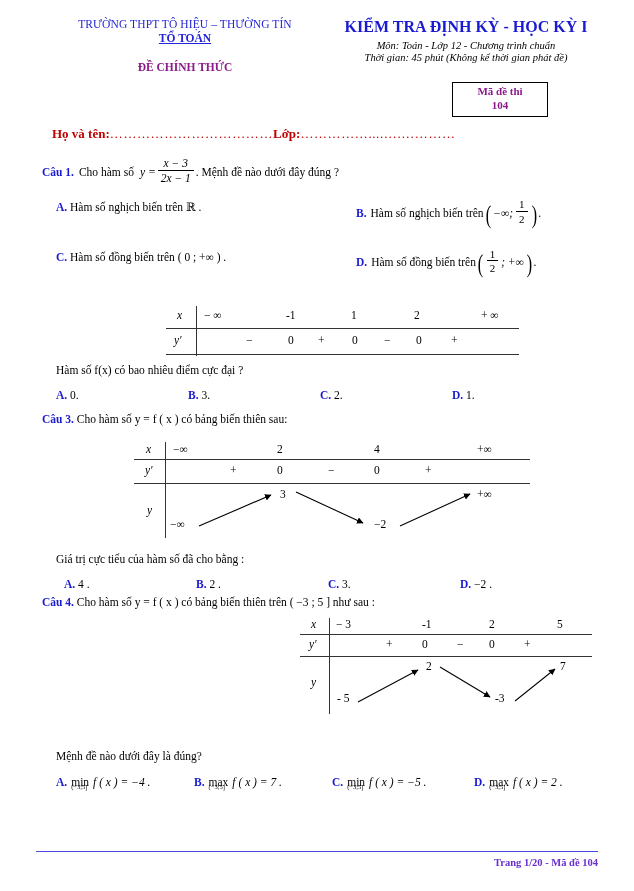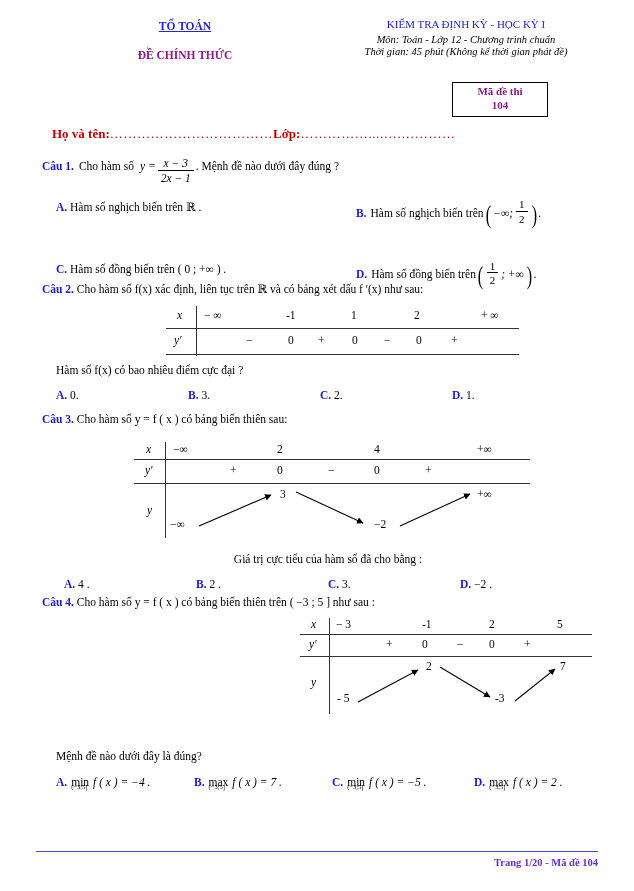--- a/index.html
+++ b/index.html
@@ -58,22 +58,22 @@
     margin-top: 2px;
   }
   .de-chinh-thuc {
     color: #8b1a8b;
     font-size: 11.5px;
     font-weight: bold;
     margin-top: 17px;
   }
   .exam-title1, .exam-title2 {
     color: #1a1ad0;
-    font-size: 11px;
-    font-weight: normal;
+    font-size: 16px;
+    font-weight: bold;
     white-space: nowrap;
   }
   .exam-title2 { margin-top: 1px; }
   .exam-sub {
     font-size: 10.5px;
     font-style: italic;
     margin-top: 4px;
     white-space: nowrap;
   }
   .exam-sub2 {
@@ -196,39 +196,40 @@
     white-space: nowrap;
   }
 </style>
 </head>
 <body>
 
 <div class="page">
 
   <div class="header">
     <div class="hdr-left">
+      <div class="school-name">TRƯỜNG THPT TÔ HIỆU – THƯỜNG TÍN</div>
       <div class="to-toan">TỔ TOÁN</div>
       <div class="de-chinh-thuc">ĐỀ CHÍNH THỨC</div>
     </div>
     <div class="hdr-right">
       <div class="exam-title1">KIỂM TRA ĐỊNH KỲ - HỌC KỲ I</div>
       <div class="exam-sub">Môn: Toán - Lớp 12 - Chương trình chuẩn</div>
       <div class="exam-sub2">Thời gian: 45 phút (Không kể thời gian phát đề)</div>
     </div>
     <div class="code-box">
       <div class="lbl">Mã đề thi</div>
       <div class="num">104</div>
     </div>
     <div class="name-line">
       <span>Họ và tên:</span><span class="dots">………………………………</span><span>Lớp:</span><span class="dots">……………....….…………</span>
     </div>
   </div>
 
   <div class="q" style="top:158px;">
-    <div style="display:flex; ">
+    <div style="display:flex; align-items:center;">
       <span class="qlabel">Câu 1.</span>
       <span style="margin-left:5px;">Cho hàm số</span>
       <span class="math" style="margin-left:6px;">y =</span>
       <span class="frac math">
         <span class="num-t">x − 3</span>
         <span class="den-b">2x − 1</span>
       </span>
       <span>. Mệnh đề nào dưới đây đúng ?</span>
     </div>
 
@@ -244,46 +245,40 @@
         <span class="math" style="margin:0 1px;">−∞;</span>
         <span class="frac sm">
           <span class="num-t">1</span>
           <span class="den-b">2</span>
         </span>
         <span class="paren-big">)</span>
         <span>.</span>
       </div>
     </div>
 
-    <div class="opt-row" style="margin-top:34px;">
+    <div class="opt-row" style="margin-top:22px;">
       <div class="opt-half" style="padding-left:14px;">
         <span class="opt-letter">C.</span>
         <span>Hàm số đồng biến trên ( 0 ; +∞ ) .</span>
       </div>
       <div class="opt-half" style="display:flex;align-items:center;">
         <span class="opt-letter">D.</span>
         <span style="margin-left:4px;">Hàm số đồng biến trên</span>
         <span class="paren-big">(</span>
         <span class="frac sm">
           <span class="num-t">1</span>
           <span class="den-b">2</span>
         </span>
         <span class="math" style="margin:0 1px;">; +∞</span>
         <span class="paren-big">)</span>
         <span>.</span>
       </div>
     </div>
   </div>
 
-  <div class="q" style="top:281px;">
-    <div>
-      <span class="qlabel">Câu 2.</span>
-      <span>Cho hàm số  f(x)  xác định, liên tục trên ℝ và có bảng xét dấu  f '(x)  như sau:</span>
-    </div>
-  </div>
 
   <div class="vtable" style="left:166px; top:306px; width:360px; height:52px;">
     <div class="hline" style="left:0; top:22px; width:353px;"></div>
     <div class="hline" style="left:0; top:48px; width:353px;"></div>
     <div class="vline" style="left:30px; top:0px; height:50px;"></div>
 
     <div class="cell it" style="left:11px; top:3px;">x</div>
     <div class="cell it" style="left:8px; top:28px;">y'</div>
 
     <div class="cell" style="left:38px; top:3px;">− ∞</div>
@@ -361,21 +356,21 @@
           <path d="M0,0 L6,3 L0,6 z" fill="#000"></path>
         </marker>
       </defs>
       <line x1="65" y1="84" x2="137" y2="53" stroke="#000" stroke-width="1.1" marker-end="url(#ah3)"></line>
       <line x1="162" y1="50" x2="229" y2="81" stroke="#000" stroke-width="1.1" marker-end="url(#ah3)"></line>
       <line x1="266" y1="84" x2="336" y2="52" stroke="#000" stroke-width="1.1" marker-end="url(#ah3)"></line>
     </svg>
   </div>
 
   <div class="q" style="top:551px;">
-    <div style="padding-left:14px;text-align:center;">Giá trị cực tiểu của hàm số đã cho bằng :</div>
+    <div style="padding-left:14px;">Giá trị cực tiểu của hàm số đã cho bằng :</div>
     <div class="opt-row" style="margin-top:8px; padding-left:14px;justify-content:center;">
       <div class="opt-q">
         <span class="opt-letter">A.</span>
         <span>4 .</span>
       </div>
       <div class="opt-q">
         <span class="opt-letter">B.</span>
         <span>2 .</span>
       </div>
       <div class="opt-q">

